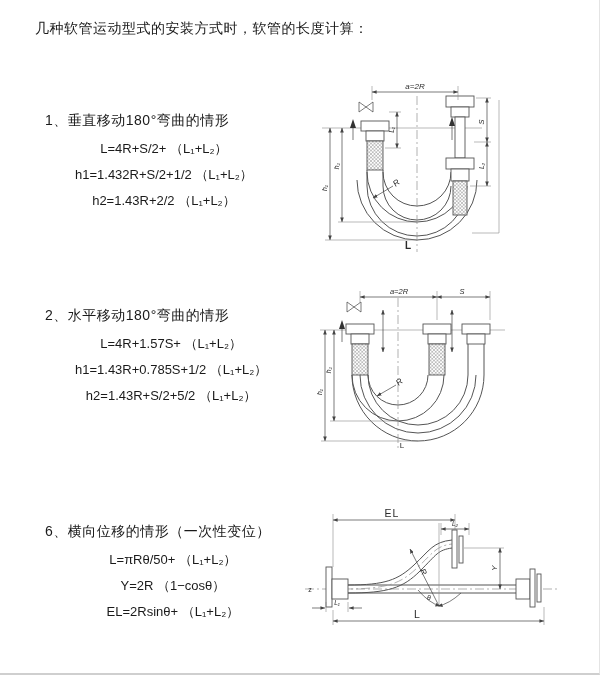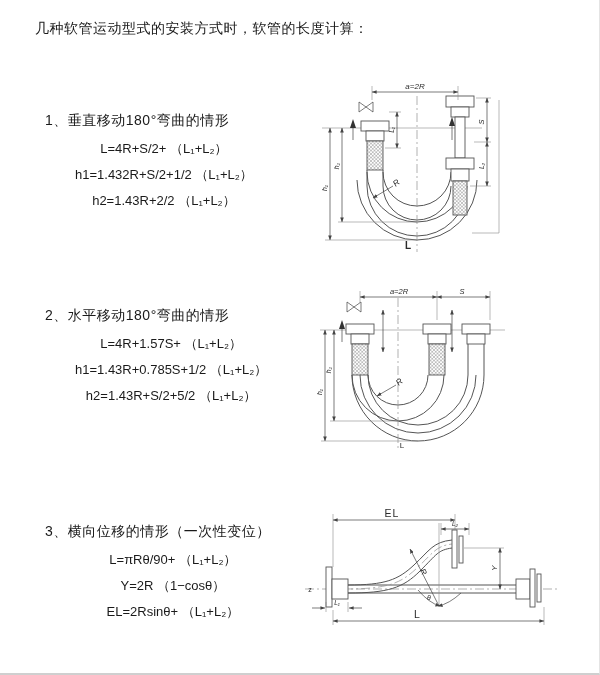--- a/index.html
+++ b/index.html
@@ -41,23 +41,23 @@
   <div class="sec" style="top:305px;">
     <div class="sec-h">2、水平移动180°弯曲的情形</div>
     <div class="fms">
       <div class="fm">L=4R+1.57S+ （L₁+L₂）</div>
       <div class="fm">h1=1.43R+0.785S+1/2 （L₁+L₂）</div>
       <div class="fm">h2=1.43R+S/2+5/2 （L₁+L₂）</div>
     </div>
   </div>
 
   <div class="sec" style="top:521px;">
-    <div class="sec-h">3、横向位移的情形（一次性变位）</div>
+    <div class="sec-h">6、横向位移的情形（一次性变位）</div>
     <div class="fms">
-      <div class="fm">L=πRθ/90+ （L₁+L₂）</div>
+      <div class="fm">L=πRθ/50+ （L₁+L₂）</div>
       <div class="fm">Y=2R （1−cosθ）</div>
       <div class="fm">EL=2Rsinθ+ （L₁+L₂）</div>
     </div>
   </div>
 
   <svg class="dia" style="left:310px;top:75px;" width="215" height="185" viewBox="310 75 215 185">
     <defs>
       <marker id="ar1" viewBox="0 0 8 6" refX="7.5" refY="3" markerWidth="7" markerHeight="5.5" orient="auto-start-reverse">
         <path d="M0,0 L8,3 L0,6 Z" fill="#444"></path>
       </marker>

